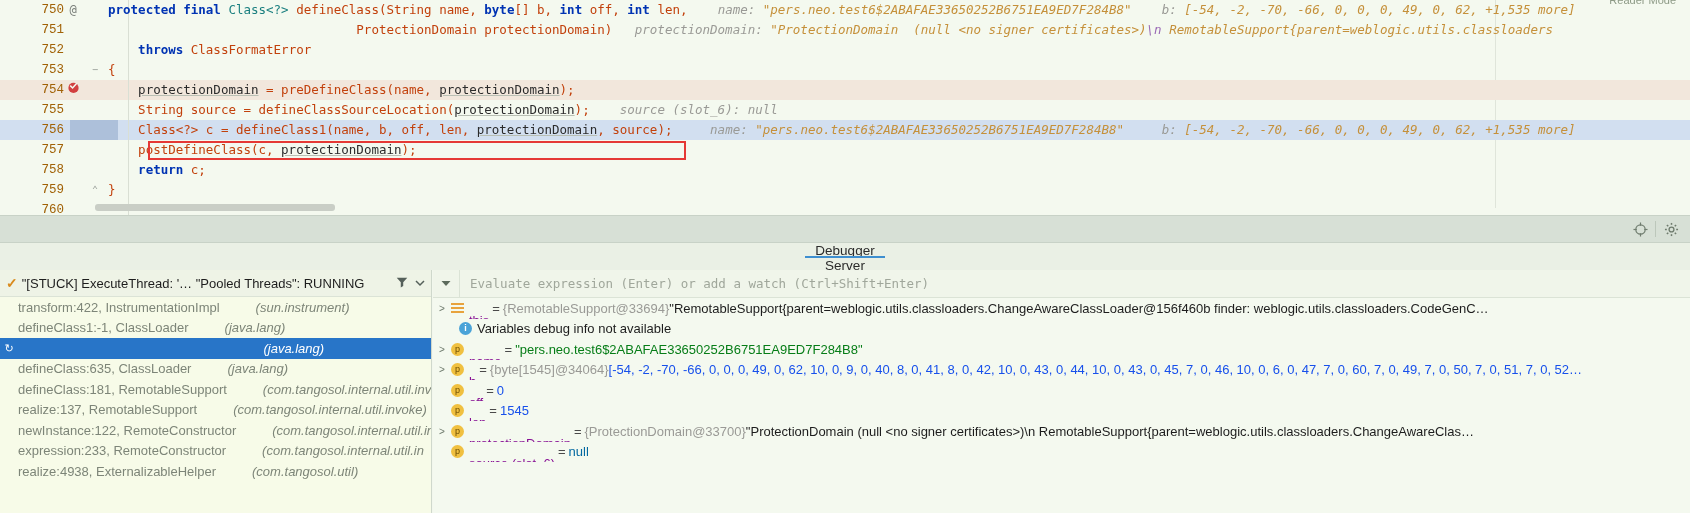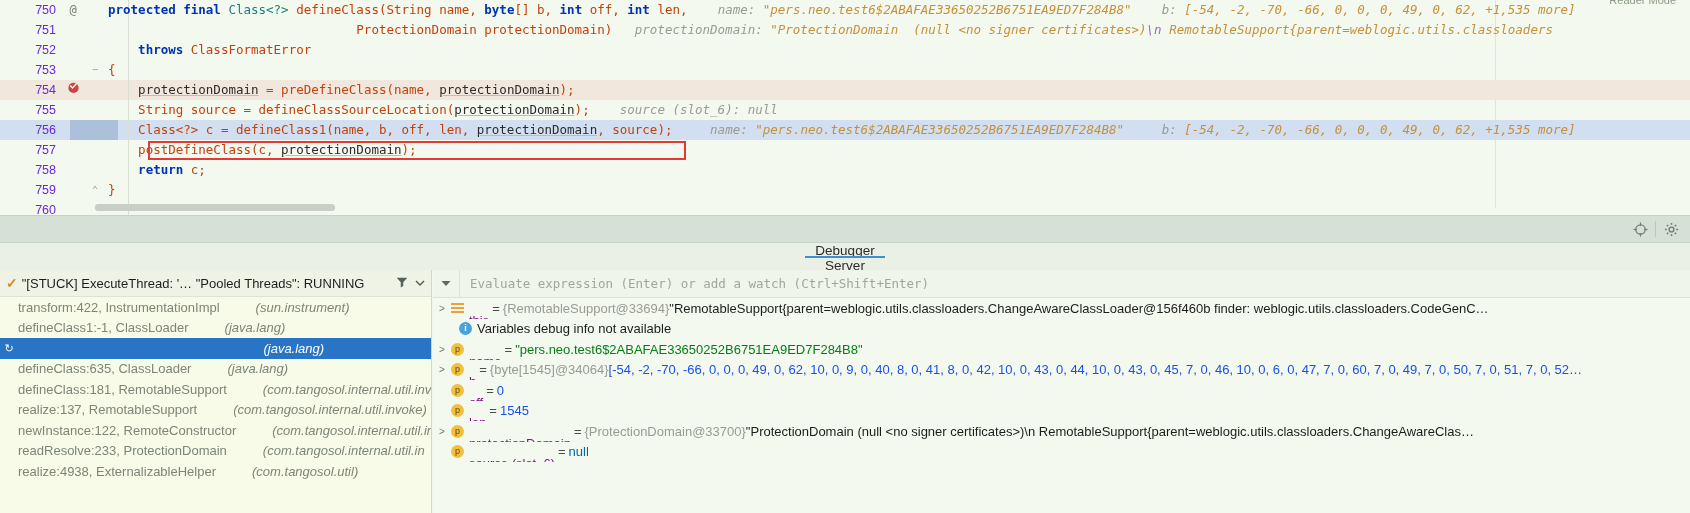--- a/index.html
+++ b/index.html
@@ -23,24 +23,24 @@
     height: 20px;
     line-height: 20px;
     white-space: pre;
     font-family: "DejaVu Sans Mono", monospace;
     font-size: 12.5px;
   }
   .code-row.bp   { background: #f2e7dc; }
   .code-row.exec { background: #d2dff0; }
 
   .gutter-num {
-    position: absolute; left: 0; top: 0; width: 56px;
+    position: absolute; left: 8px; top: 0; width: 56px;
     text-align: right;
-    color: #6d28d9;
-    font-family: Liberation Sans, sans-serif;
+    color: #a16207;
+    font-family: Liberation Mono, monospace;
     font-size: 12.5px;
   }
   .gutter-icon {
     position: absolute; left: 60px; top: 0; width: 26px;
     text-align: center;
     color: #7a7f7a;
     font-size: 12px;
   }
   .gutter-fold {
     position: absolute; left: 88px; top: 0; width: 14px;
@@ -386,21 +386,21 @@
       </div>
       <div class="frame-row">
         <span class="frame-name">realize:137, RemotableSupport </span>
         <span class="frame-pkg">(com.tangosol.internal.util.invoke)</span>
       </div>
       <div class="frame-row">
         <span class="frame-name">newInstance:122, RemoteConstructor </span>
         <span class="frame-pkg">(com.tangosol.internal.util.in</span>
       </div>
       <div class="frame-row">
-        <span class="frame-name">readResolve:233, ProtectionDomain </span>
+        <span class="frame-name">expression:233, RemoteConstructor </span>
         <span class="frame-pkg">(com.tangosol.internal.util.in</span>
       </div>
       <div class="frame-row">
         <span class="frame-name">realize:4938, ExternalizableHelper </span>
         <span class="frame-pkg">(com.tangosol.util)</span>
       </div>
     </div>
 </div>
 
 <div class="vars-panel">

